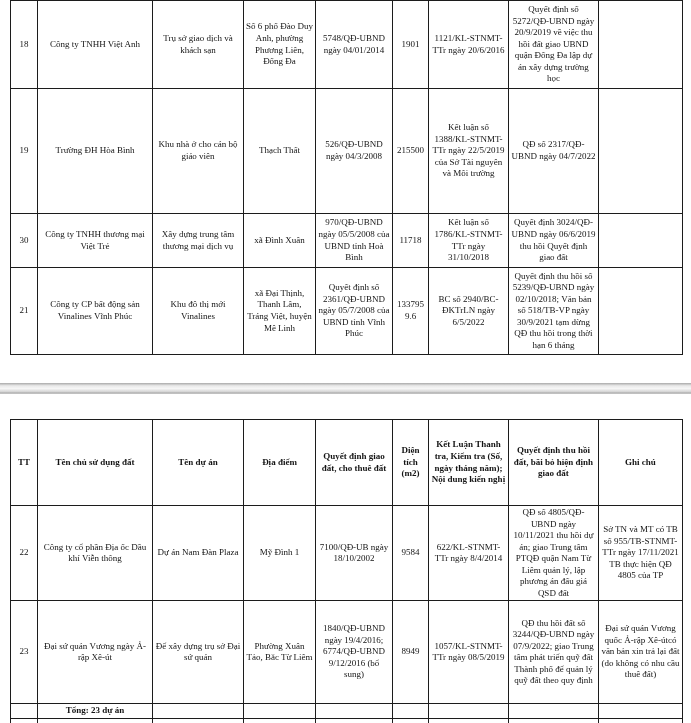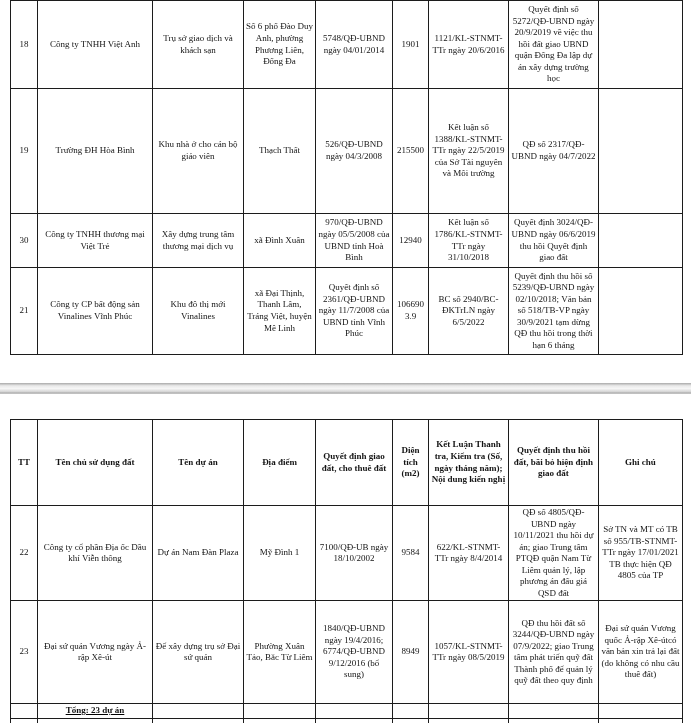--- a/index.html
+++ b/index.html
@@ -35,21 +35,21 @@
   }
   th { font-weight: bold; }
   
   #table1 tr:nth-child(1) { height: 88px; }
   #table1 tr:nth-child(2) { height: 125px; }
   #table1 tr:nth-child(3) { height: 54px; }
   #table1 tr:nth-child(4) { height: 87px; }
   #table2 tr.header-row   { height: 86px; }
   #table2 tr.data-row:nth-of-type(2) { height: 103px; }
   #table2 tr.data-row:nth-of-type(3) { height: 92px; }
-  #table2 tr.total-row    { height: 14px; text-decoration: underline; }
+  #table2 tr.total-row    { height: 14px; }
   #table2 tr.partial-row  { height: 14px; }
   .total-cell { font-weight: bold; }
   .page-separator {
     position: absolute;
     left: 0;
     top: 383px;
     width: 691px;
     height: 11px;
     background: linear-gradient(180deg,
       #a9a9a9 0%, #e9e9e9 25%, #f6f6f6 50%,
@@ -95,32 +95,32 @@
           <td>Kết luận số 1388/KL-STNMT-TTr ngày 22/5/2019 của Sở Tài nguyên và Môi trường</td>
           <td>QĐ số 2317/QĐ-UBND ngày 04/7/2022</td>
           <td></td>
         </tr>
         <tr class="data-row">
           <td>30</td>
           <td>Công ty TNHH thương mại Việt Trẻ</td>
           <td>Xây dựng trung tâm thương mại dịch vụ</td>
           <td>xã Đình Xuân</td>
           <td>970/QĐ-UBND ngày 05/5/2008 của UBND tỉnh Hoà Bình</td>
-          <td>12940</td>
+          <td>11718</td>
           <td>Kết luận số 1786/KL-STNMT-TTr ngày 31/10/2018</td>
           <td>Quyết định 3024/QĐ-UBND ngày 06/6/2019 thu hồi Quyết định giao đất</td>
           <td></td>
         </tr>
         <tr class="data-row">
           <td>21</td>
           <td>Công ty CP bất động sản Vinalines Vĩnh Phúc</td>
           <td>Khu đô thị mới Vinalines</td>
           <td>xã Đại Thịnh, Thanh Lâm, Tráng Việt, huyện Mê Linh</td>
-          <td>Quyết định số 2361/QĐ-UBND ngày 11/7/2008 của UBND tỉnh Vĩnh Phúc</td>
-          <td>1066903.9</td>
+          <td>Quyết định số 2361/QĐ-UBND ngày 05/7/2008 của UBND tỉnh Vĩnh Phúc</td>
+          <td>1337959.6</td>
           <td>BC số 2940/BC-ĐKTrLN ngày 6/5/2022</td>
           <td>Quyết định thu hồi số 5239/QĐ-UBND ngày 02/10/2018; Văn bản số 518/TB-VP ngày 30/9/2021 tạm dừng QĐ thu hồi trong thời hạn 6 tháng</td>
           <td></td>
         </tr>
       </tbody>
   </table>
 
   <div class="page-separator"></div>
 
   <table class="report" id="table2">
@@ -151,21 +151,21 @@
     <tbody>
         <tr class="data-row">
           <td>22</td>
           <td>Công ty cổ phần Địa ốc Dầu khí Viễn thông</td>
           <td>Dự án Nam Đàn Plaza</td>
           <td>Mỹ Đình 1</td>
           <td>7100/QĐ-UB ngày 18/10/2002</td>
           <td>9584</td>
           <td>622/KL-STNMT-TTr ngày 8/4/2014</td>
           <td>QĐ số 4805/QĐ-UBND ngày 10/11/2021 thu hồi dự án; giao Trung tâm PTQĐ quận Nam Từ Liêm quản lý, lập phương án đấu giá QSD đất</td>
-          <td>Sở TN và MT có TB số 955/TB-STNMT-TTr ngày 17/01/2021 TB thực hiện QĐ 4805 của TP</td>
+          <td>Sở TN và MT có TB số 955/TB-STNMT-TTr ngày 17/11/2021 TB thực hiện QĐ 4805 của TP</td>
         </tr>
         <tr class="data-row">
           <td>23</td>
           <td>Đại sứ quán Vương ngày Ả-rập Xê-út</td>
           <td>Để xây dựng trụ sở Đại sứ quán</td>
           <td>Phường Xuân Tảo, Bắc Từ Liêm</td>
           <td>1840/QĐ-UBND ngày 19/4/2016; 6774/QĐ-UBND 9/12/2016 (bổ sung)</td>
           <td>8949</td>
           <td>1057/KL-STNMT-TTr ngày 08/5/2019</td>
           <td>QĐ thu hồi đất số 3244/QĐ-UBND ngày 07/9/2022; giao Trung tâm phát triển quỹ đất Thành phố để quản lý quỹ đất theo quy định</td>

